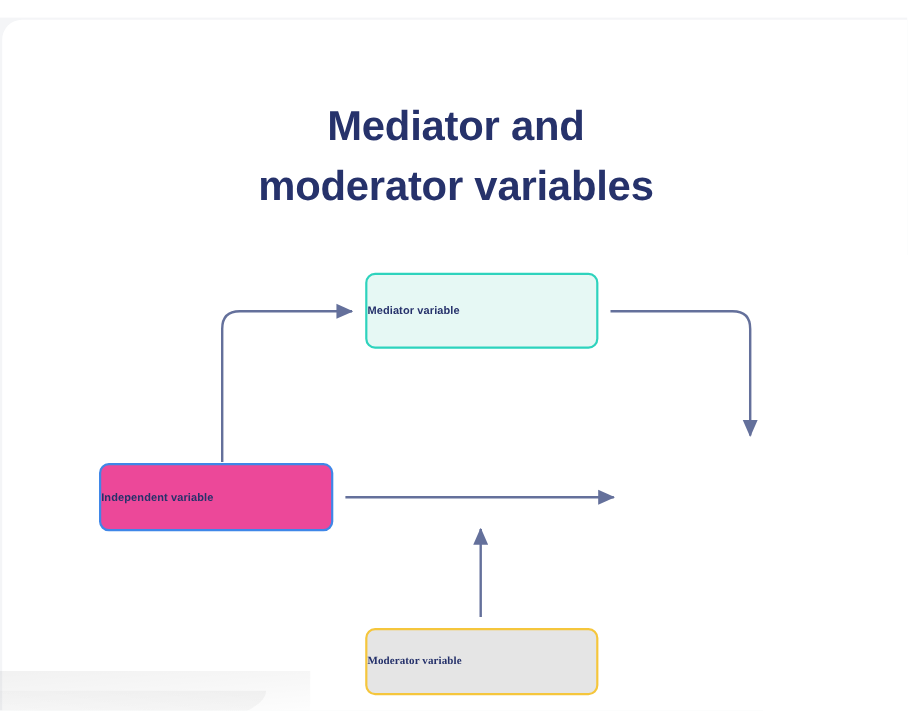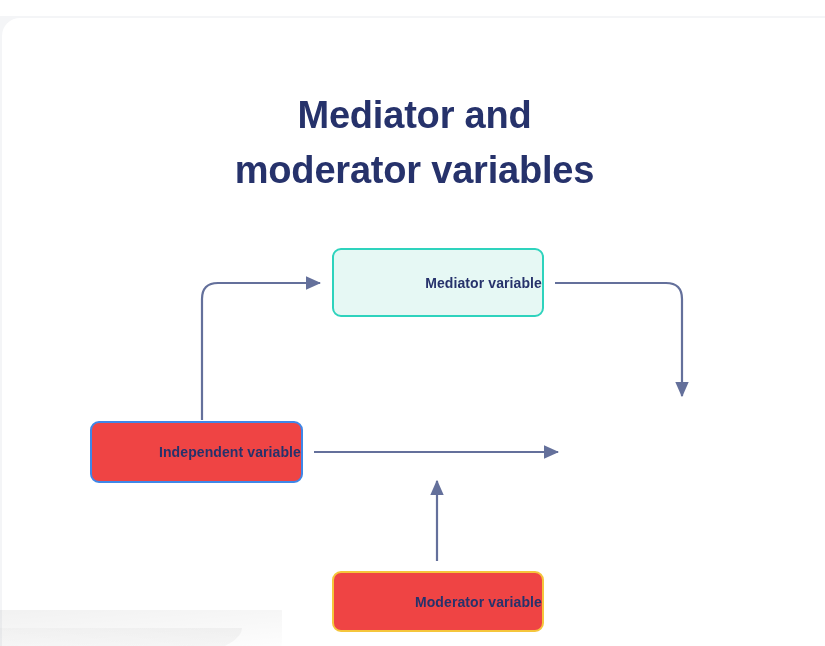--- a/index.html
+++ b/index.html
@@ -80,47 +80,48 @@
 
   
   .node {
     position: absolute;
     box-sizing: border-box;
     border-radius: 9px;
     border-width: 2px;
     border-style: solid;
     display: flex;
     align-items: center;
-    justify-content: flex-end;
+    justify-content: flex-start;
     color: #26326b;
-    font-size: 14px;
+    font-size: 10px;
     font-weight: bold;
     letter-spacing: 0.1px;
     white-space: nowrap;
   }
 
   #node-mediator {
     left: 330px; top: 230px; width: 212px; height: 69px;
     background: #e6f8f4;
     border-color: #2ed3bd;
   }
   #node-independent {
     left: 88px; top: 403px; width: 213px; height: 62px;
-    background: #ef4444;
+    background: #ec4899;
     border-color: #3f87e8;
   }
   #node-dependent {
     left: 569px; top: 403px; width: 214px; height: 62px;
     background: #f9e9f6;
     border-color: #c264c0;
   }
   #node-moderator {
     left: 330px; top: 553px; width: 212px; height: 61px;
-    background: #ef4444;
+    background: #e5e5e5;
     border-color: #f5c63c;
+    font-family: Liberation Serif, serif;
   }
 </style>
 </head>
 <body>
 
 <div id="canvas">
   <div id="sheet">
 
     <div id="title">
       <span class="ln">Mediator and</span>

